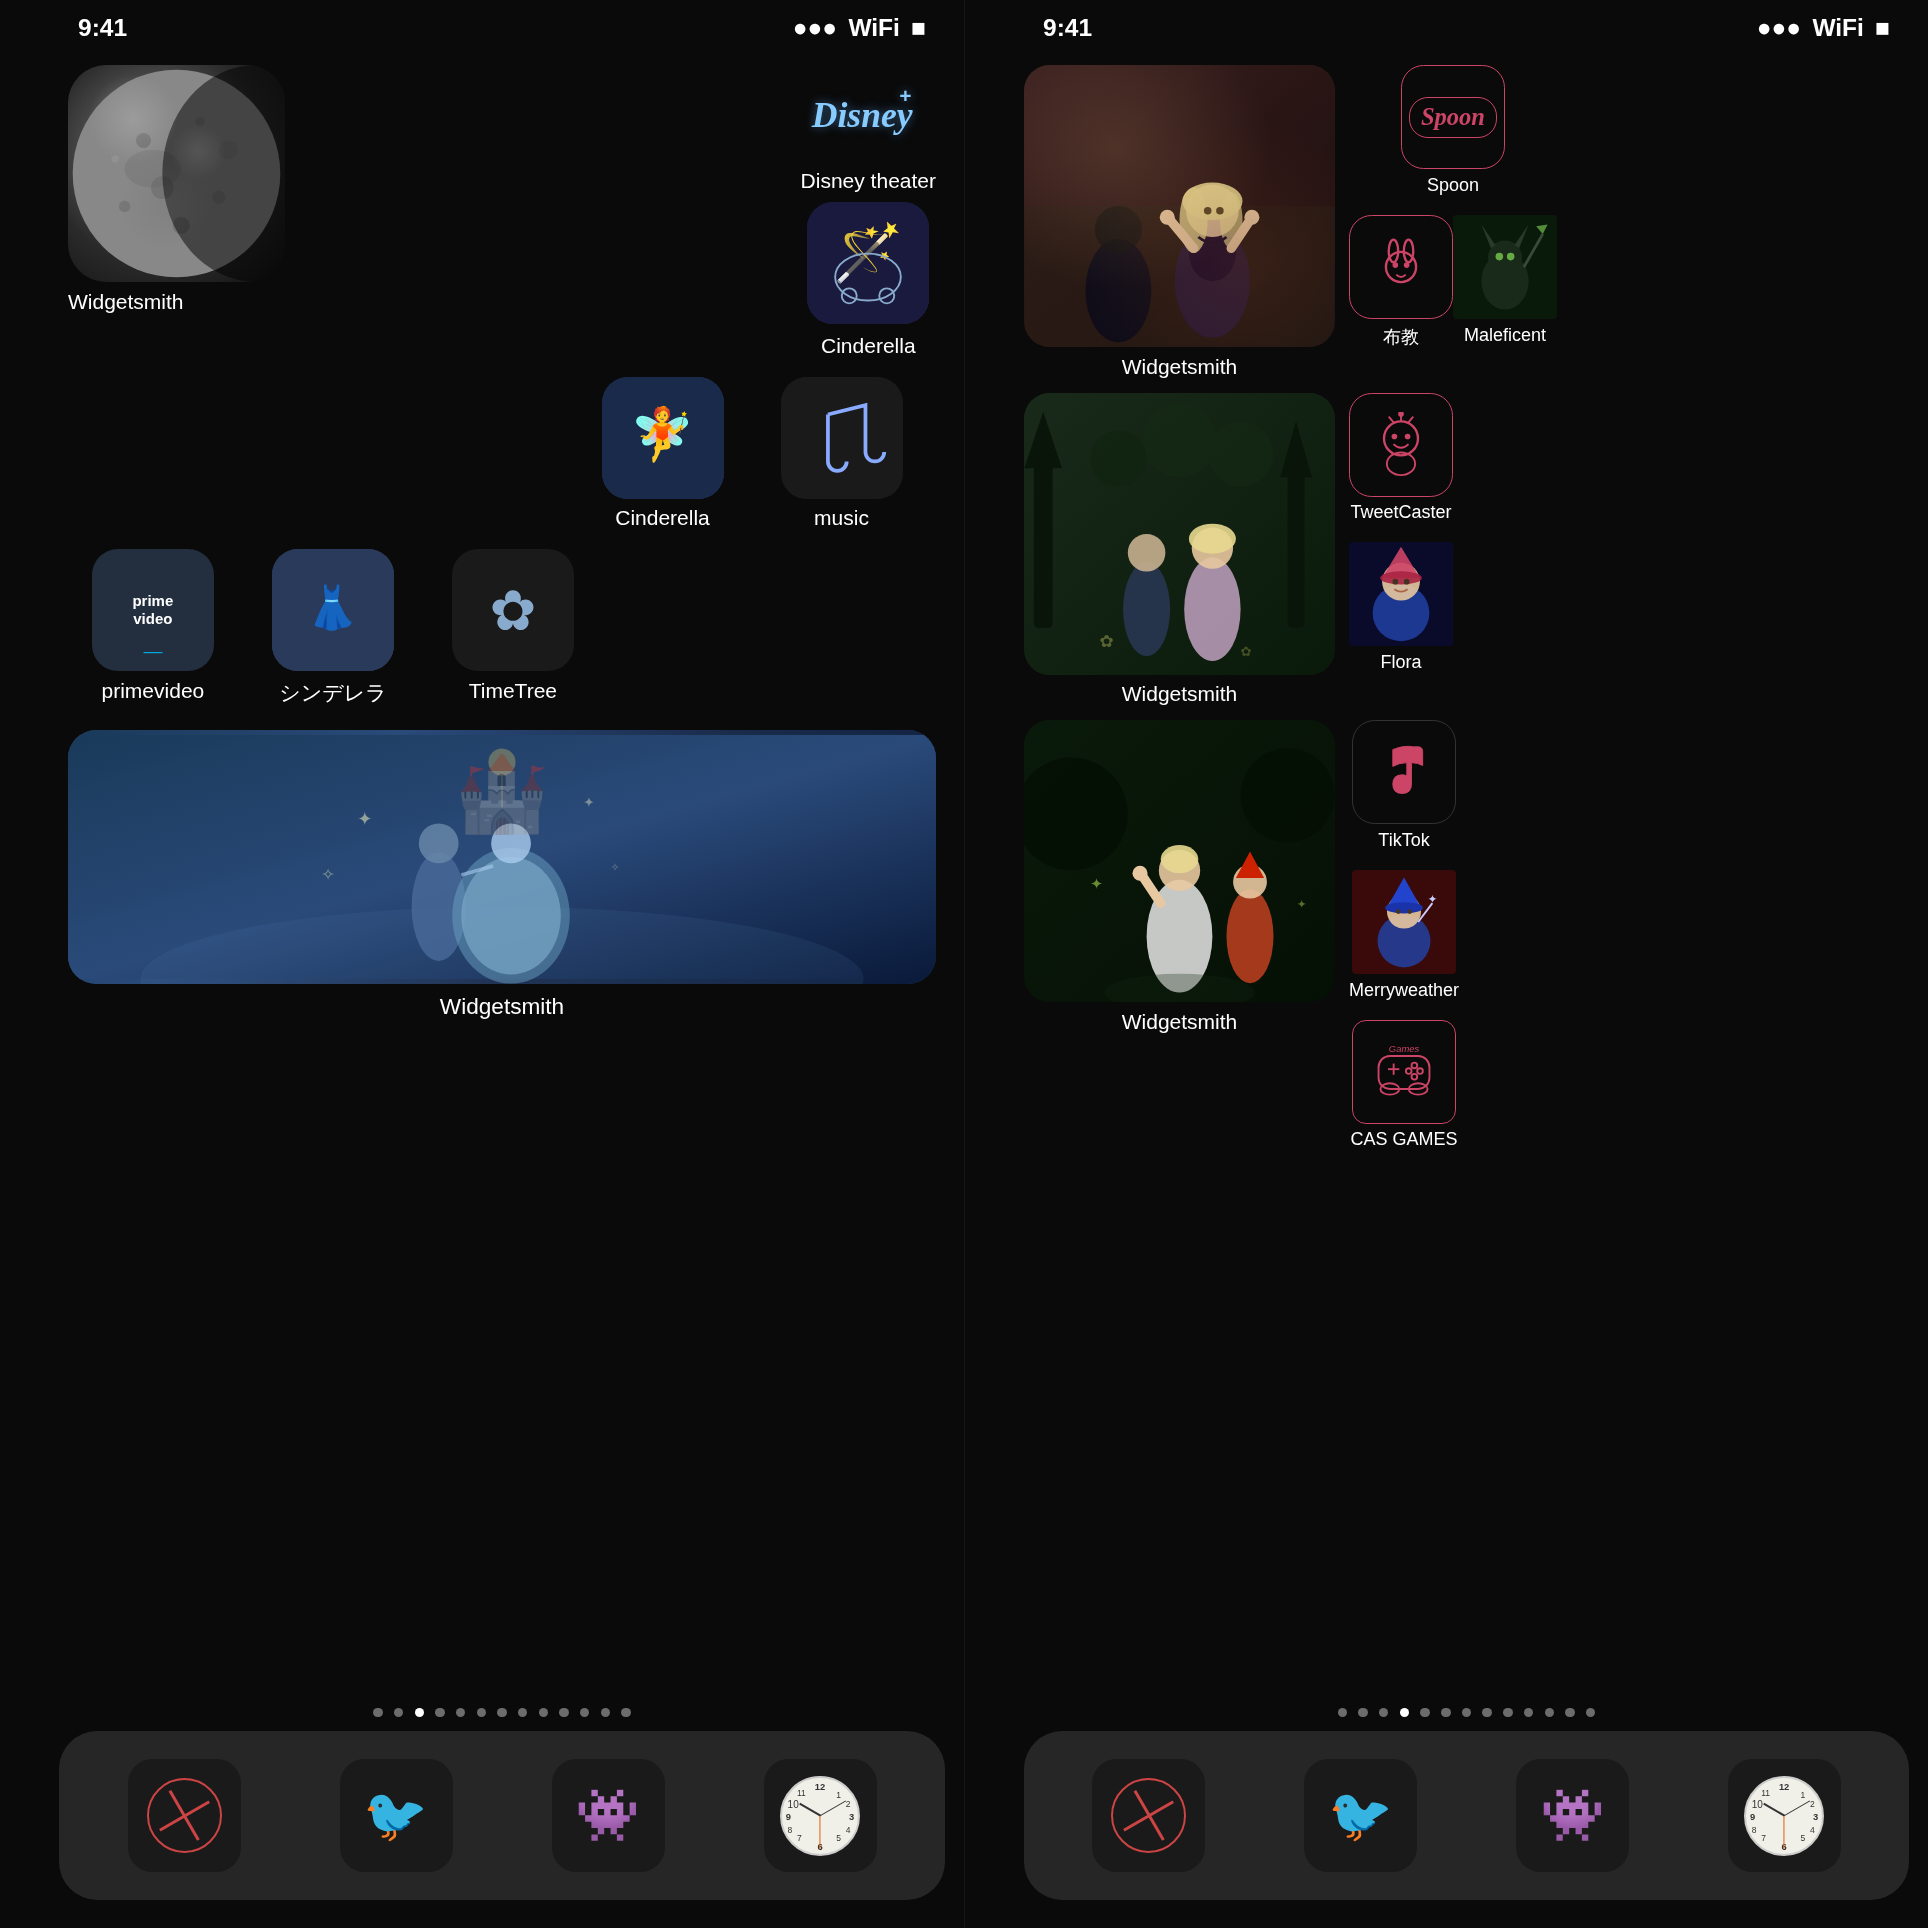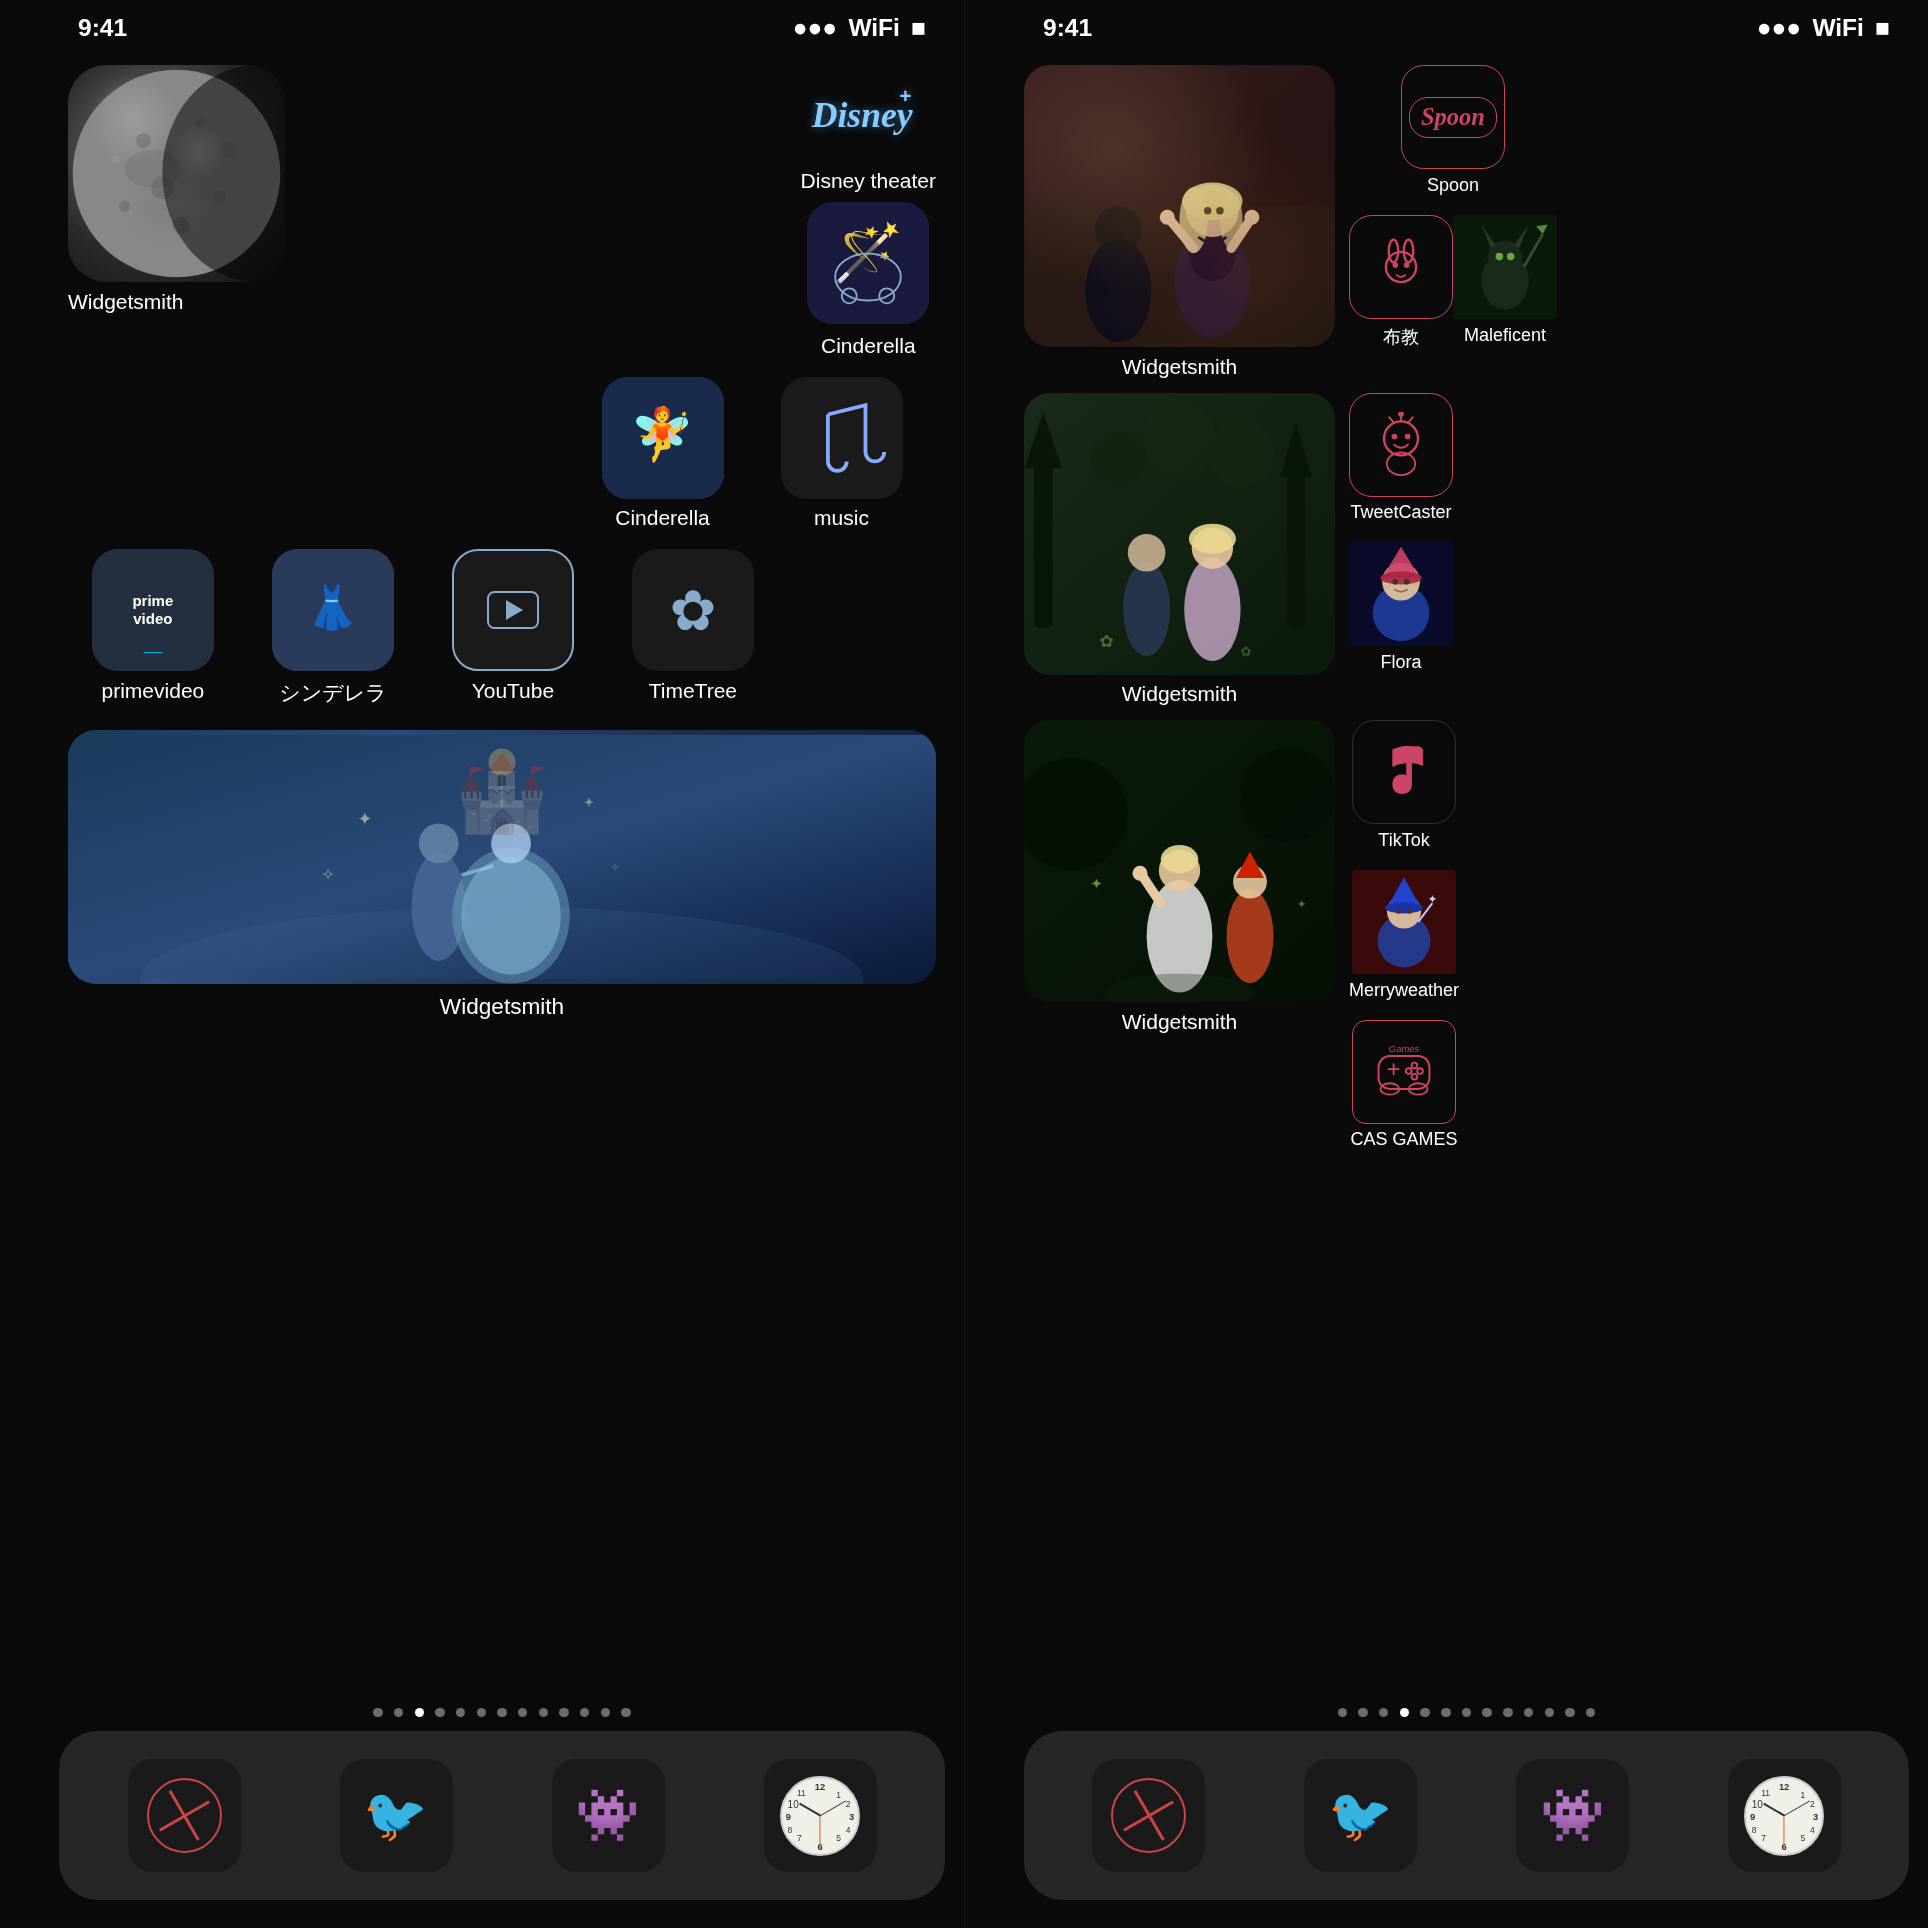--- a/index.html
+++ b/index.html
@@ -639,28 +639,20 @@
         <div class="app-label">primevideo</div>
       </div>
       <div class="app-item">
         <div class="app-icon icon-cinderella2">
           <svg width="122" height="122" viewBox="0 0 130 130" style="font-size:55px">
             <rect width="130" height="130" fill="#2a3a5a" rx="4"></rect>
             <text x="50%" y="78" text-anchor="middle" font-size="45" fill="#aaccee">👗</text>
           </svg>
         </div>
         <div class="app-label">シンデレラ</div>
-      </div>
-      <div class="app-item">
-        <div class="app-icon" style="background:#1a1a1a; border: 2.8px solid #88aacc; border-radius:26px;">
-          <div class="youtube-outline">
-            <div class="yt-play"></div>
-          </div>
-        </div>
-        <div class="app-label">YouTube</div>
       </div>
       <div class="app-item">
         <div class="app-icon" style="background:#1a1a1a;">
           <span class="timetree-flower">✿</span>
         </div>
         <div class="app-label">TimeTree</div>
       </div>
     </div>
 
     <div>

